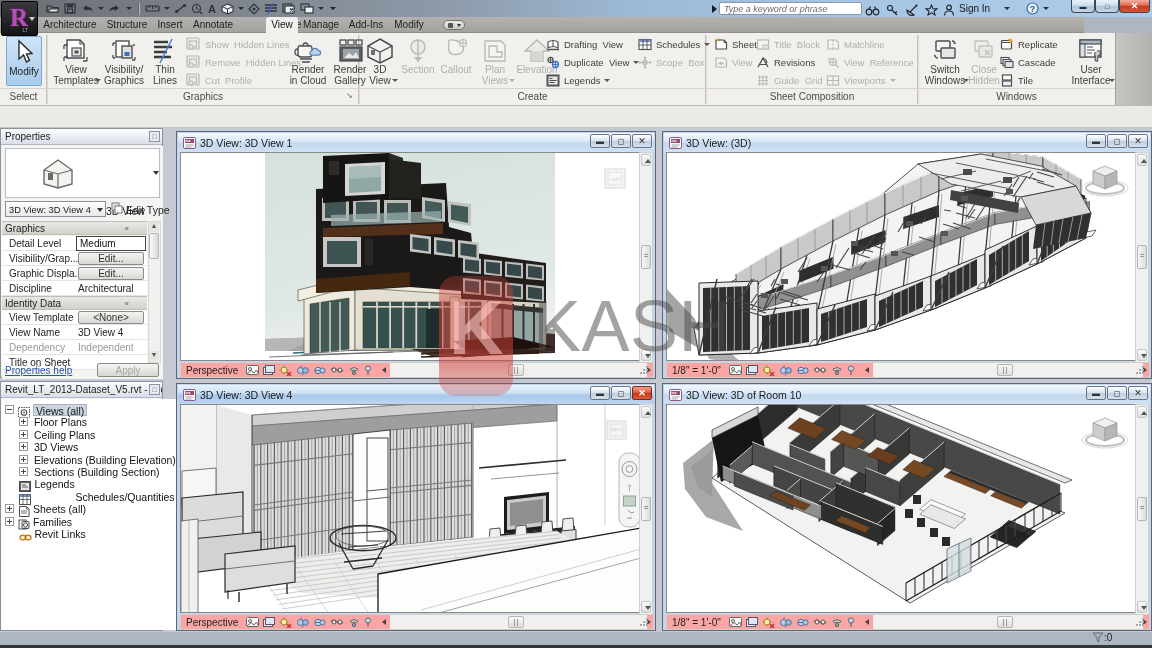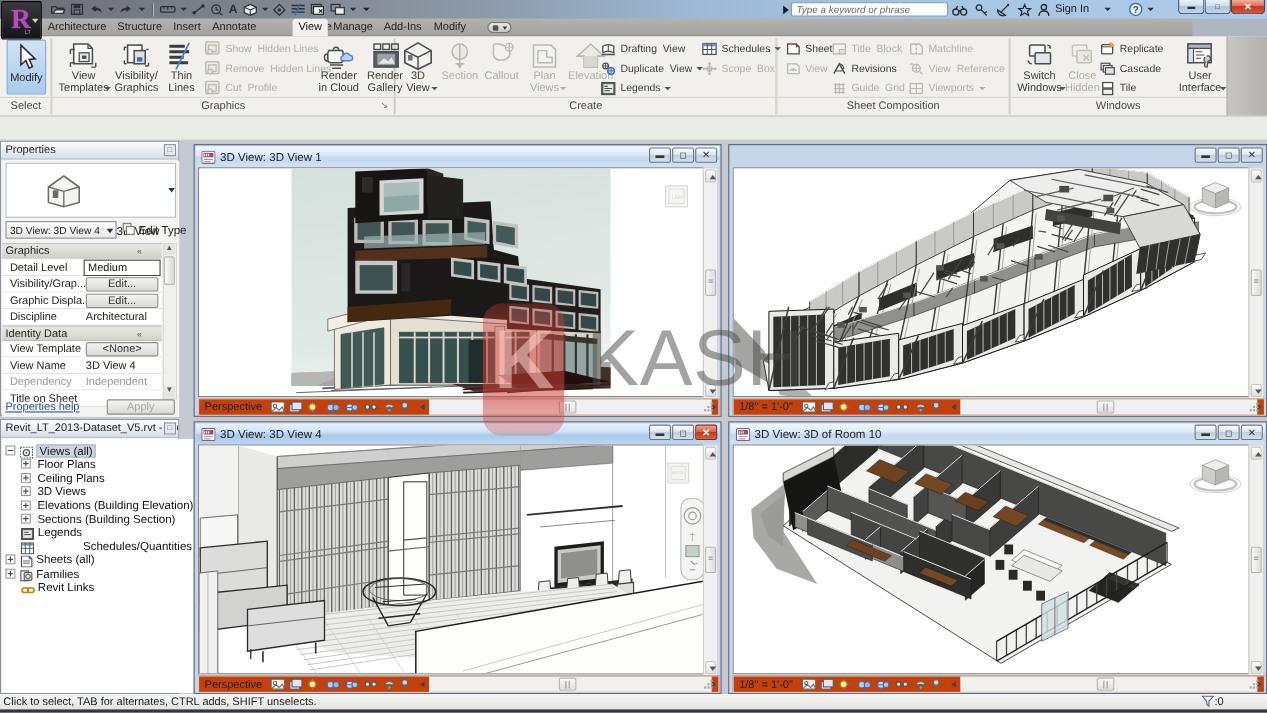--- a/index.html
+++ b/index.html
@@ -83,21 +83,21 @@
 .vbtn { width:20px; height:14px; border:1px solid #6a7687; border-radius:2px; margin-left:1px;
   background:linear-gradient(#ffffff,#d8e2ee 50%,#bfcedd 51%,#d4e0ec); position:relative; }
 .vbtn.vclose.red { background:linear-gradient(#f0a088,#dd6347 45%,#c3371d 50%,#d95f33); border-color:#7e2a1a; }
 .vbtn span { position:absolute; left:0; right:0; top:0; bottom:0; display:flex; align-items:center; justify-content:center; font-size:9px; color:#333; }
 .vbtn.vclose.red span { color:#fff; font-weight:bold; }
 .vcanvas { position:absolute; left:3px; top:20px; background:#fff; border:1px solid #898989; overflow:hidden;}
 .vscroll { position:absolute; width:14px; background:#f0f0ee; border:1px solid #d0d0cc; }
 .vscroll .arr { position:absolute; left:1px; right:1px; height:12px; background:linear-gradient(#fdfdfd,#dedede); border:1px solid #c6c6c2; border-radius:2px; }
 .vscroll .thumb { position:absolute; left:1px; right:1px; height:24px; background:linear-gradient(to right,#f8f8f8,#dcdcda); border:1px solid #b4b4b0; border-radius:2px; }
 .tri { width:0; height:0; position:absolute; }
-.vbottom { position:absolute; left:3px; height:16px; background:#c2410c; border:1px solid #d0d0cc; display:flex; align-items:center; font-size:10px; color:#222;justify-content:center; }
+.vbottom { position:absolute; left:3px; height:16px; background:#fca5a5; border:1px solid #d0d0cc; display:flex; align-items:center; font-size:10px; color:#222;justify-content:center; }
 .vbottom .vlabel { margin:0 6px 0 5px; white-space:nowrap; }
 .vbottom svg { margin:0 2px; flex:none; }
 .hscroll { position:relative; flex:1; height:14px; background:#f0f0ee; margin-left:4px; }
 .hthumb { position:absolute; top:1px; height:12px; width:16px; background:linear-gradient(#fbfbfb,#dddddb); border:1px solid #b4b4b0; border-radius:2px; }
 .grip { position:absolute; right:0px; bottom:0px; width:12px; height:12px; }
 
 
 #statusbar { position:absolute; left:0; top:631px; width:1152px; height:14px; background:linear-gradient(#f6f6f4,#e2e2de); border-top:1px solid #fff; font-size:10px; color:#1a1a1a; padding:1px 0 0 3px; }
 #taskstrip { position:absolute; left:0; top:645px; width:1152px; height:3px; background:#33373c; }
 
@@ -849,20 +849,29 @@
             <rect x="7" y="4" width="2" height="2"></rect>
             <rect x="4" y="4" width="2" height="2"></rect>
             <rect x="7" y="7" width="2" height="2"></rect>
             <rect x="4" y="7" width="2" height="2"></rect>
             <rect x="1" y="7" width="2" height="2"></rect>
           </g>
         </svg>
 </div>
     </div>
   <div class="vwin" id="v2" style="left:662px;top:131px;width:490px;height:248px;">
+<div class="vtitle">
+        <svg class="vicon" width="13" height="12" viewBox="0 0 13 12">
+          <rect x="0.5" y="0.5" width="12" height="11" rx="1.5" fill="#fff" stroke="#8a5a8a"></rect>
+          <rect x="2" y="2" width="9" height="4" fill="#9a4a6a"></rect>
+          <path d="M2.6 3 h1 v2 h-1 z M4.4 3 h1 v2 h-1 z M6.2 3 h1 v2 h-1 z" fill="#fff"></path>
+          <path d="M2.5 8 h8 M2.5 10 h6" stroke="#888" stroke-width="0.8"></path>
+        </svg>
+        <span class="vtext">3D View: (3D)</span>
+      </div>
 <div class="vbtns">
   <div class="vbtn">
           <span style="font-size:8px;">▬</span>
         </div>
   <div class="vbtn">
           <span style="font-size:8px;">◻</span>
         </div>
   <div class="vbtn vclose">
           <span>✕</span>
         </div>
@@ -1596,21 +1605,20 @@
             <rect x="7" y="4" width="2" height="2"></rect>
             <rect x="4" y="4" width="2" height="2"></rect>
             <rect x="7" y="7" width="2" height="2"></rect>
             <rect x="4" y="7" width="2" height="2"></rect>
             <rect x="1" y="7" width="2" height="2"></rect>
           </g>
         </svg>
 </div>
     </div>
 
-  <div id="statusbar">Click to select, TAB for alternates, CTRL adds, SHIFT unselects.</div>
   <div id="taskstrip"></div>
   <div style="position:absolute;left:1092px;top:632px;width:60px;height:13px;font-size:10px;color:#222;z-index:5;">
     <svg width="12" height="11" style="vertical-align:-2px;">
         <path d="M1 1 L11 1 L7 5.5 L7 10 L5 8.5 L5 5.5 Z" fill="none" stroke="#5a6b7e" stroke-width="1"></path>
       </svg>:0
   </div>
 
   <div id="wm">
     <div id="wmbox">
         <span class="K">K</span>

